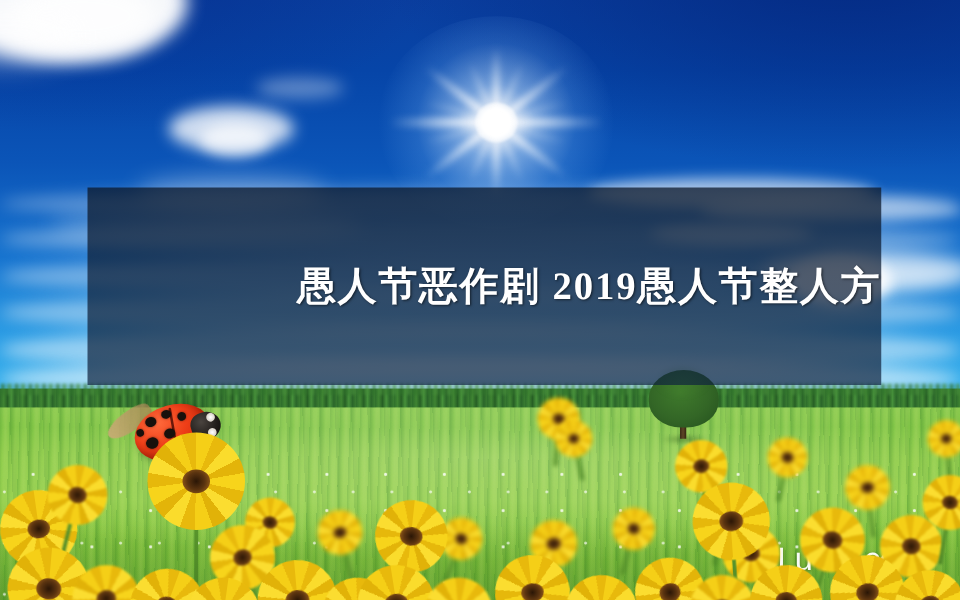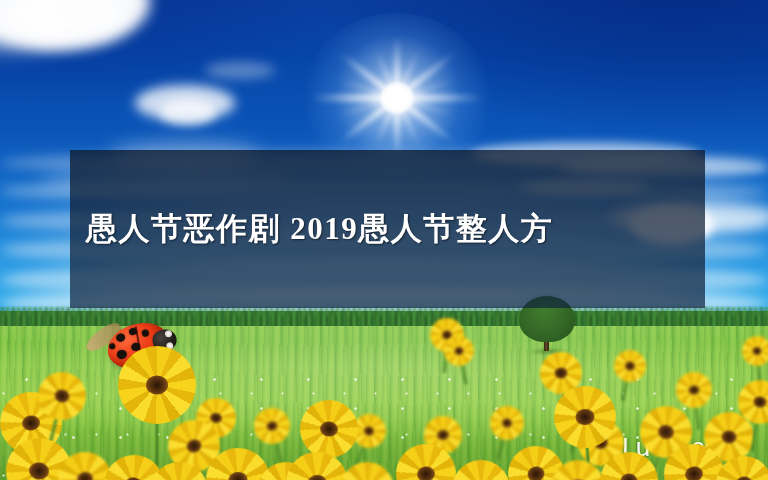--- a/index.html
+++ b/index.html
@@ -6,20 +6,21 @@
     margin: 0;
     padding: 0;
     background: #000;
   }
   #stage {
     position: relative;
     width: 768px;
     height: 480px;
     overflow: hidden;
     font-family: "Liberation Sans", sans-serif;
+    text-align: right;
   }
 
   
   .sky {
     position: absolute;
     left: 0; top: 0;
     width: 768px;
     height: 312px;
     background:
       linear-gradient(to bottom,

